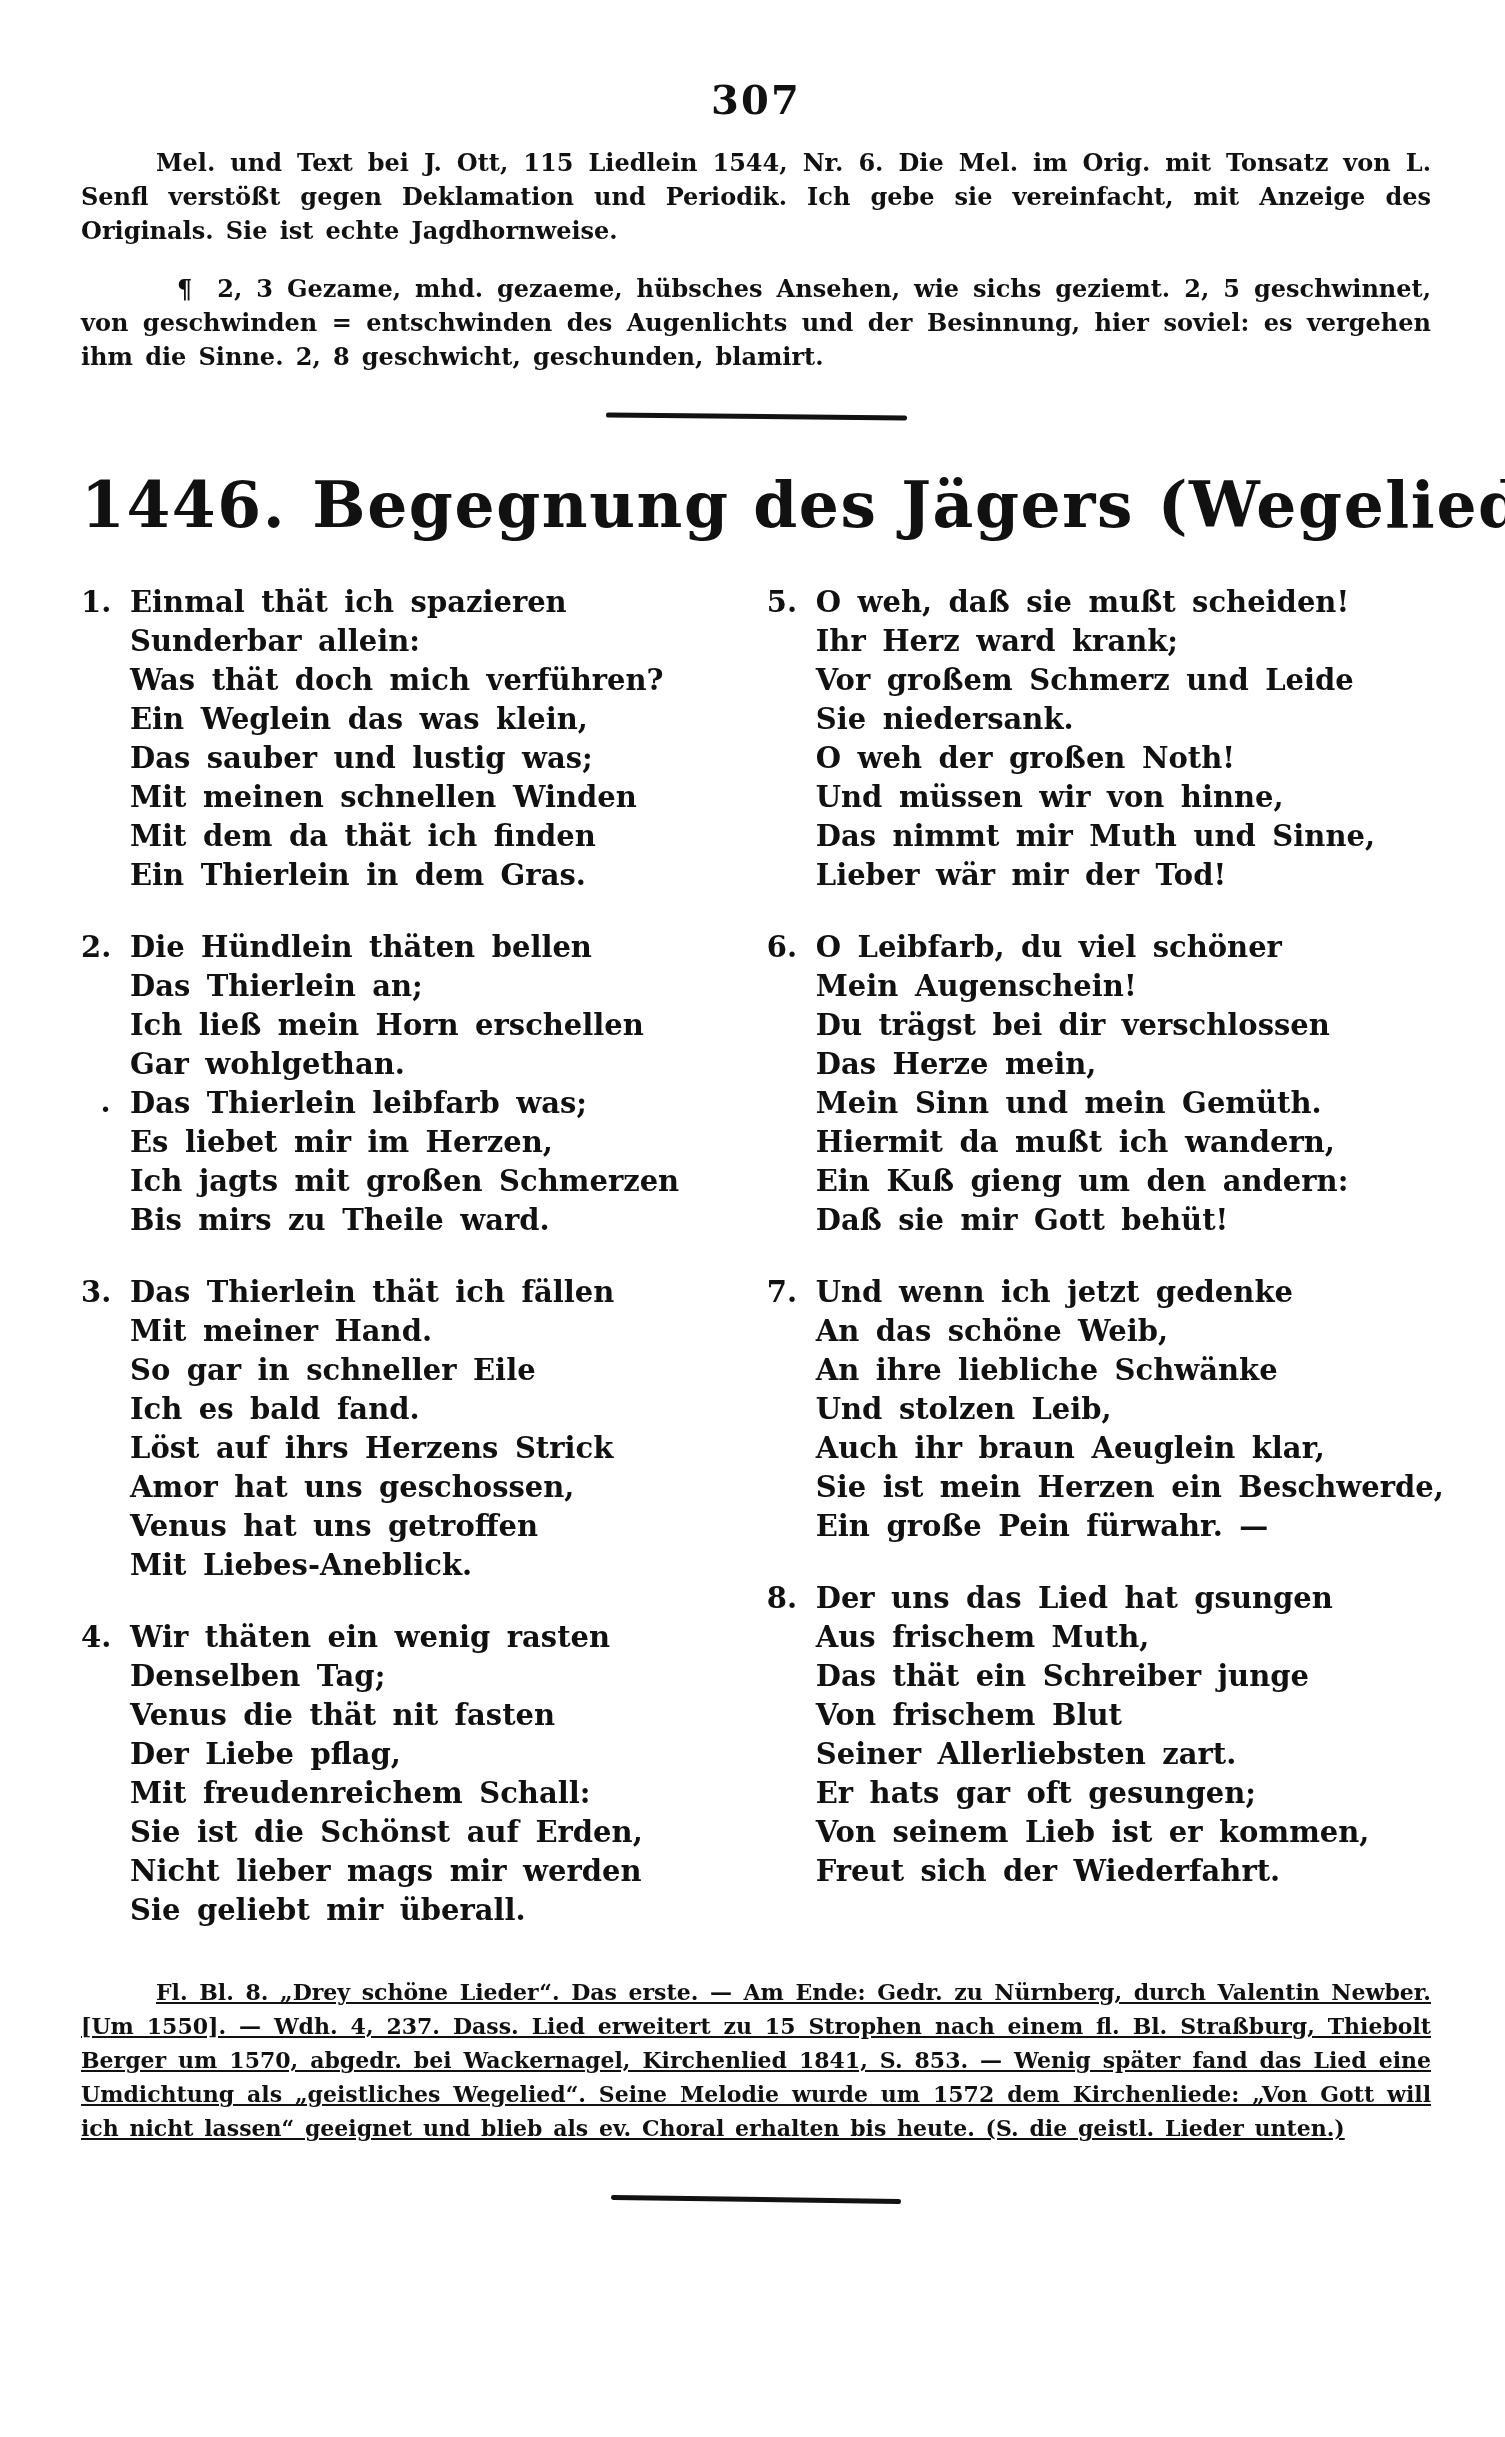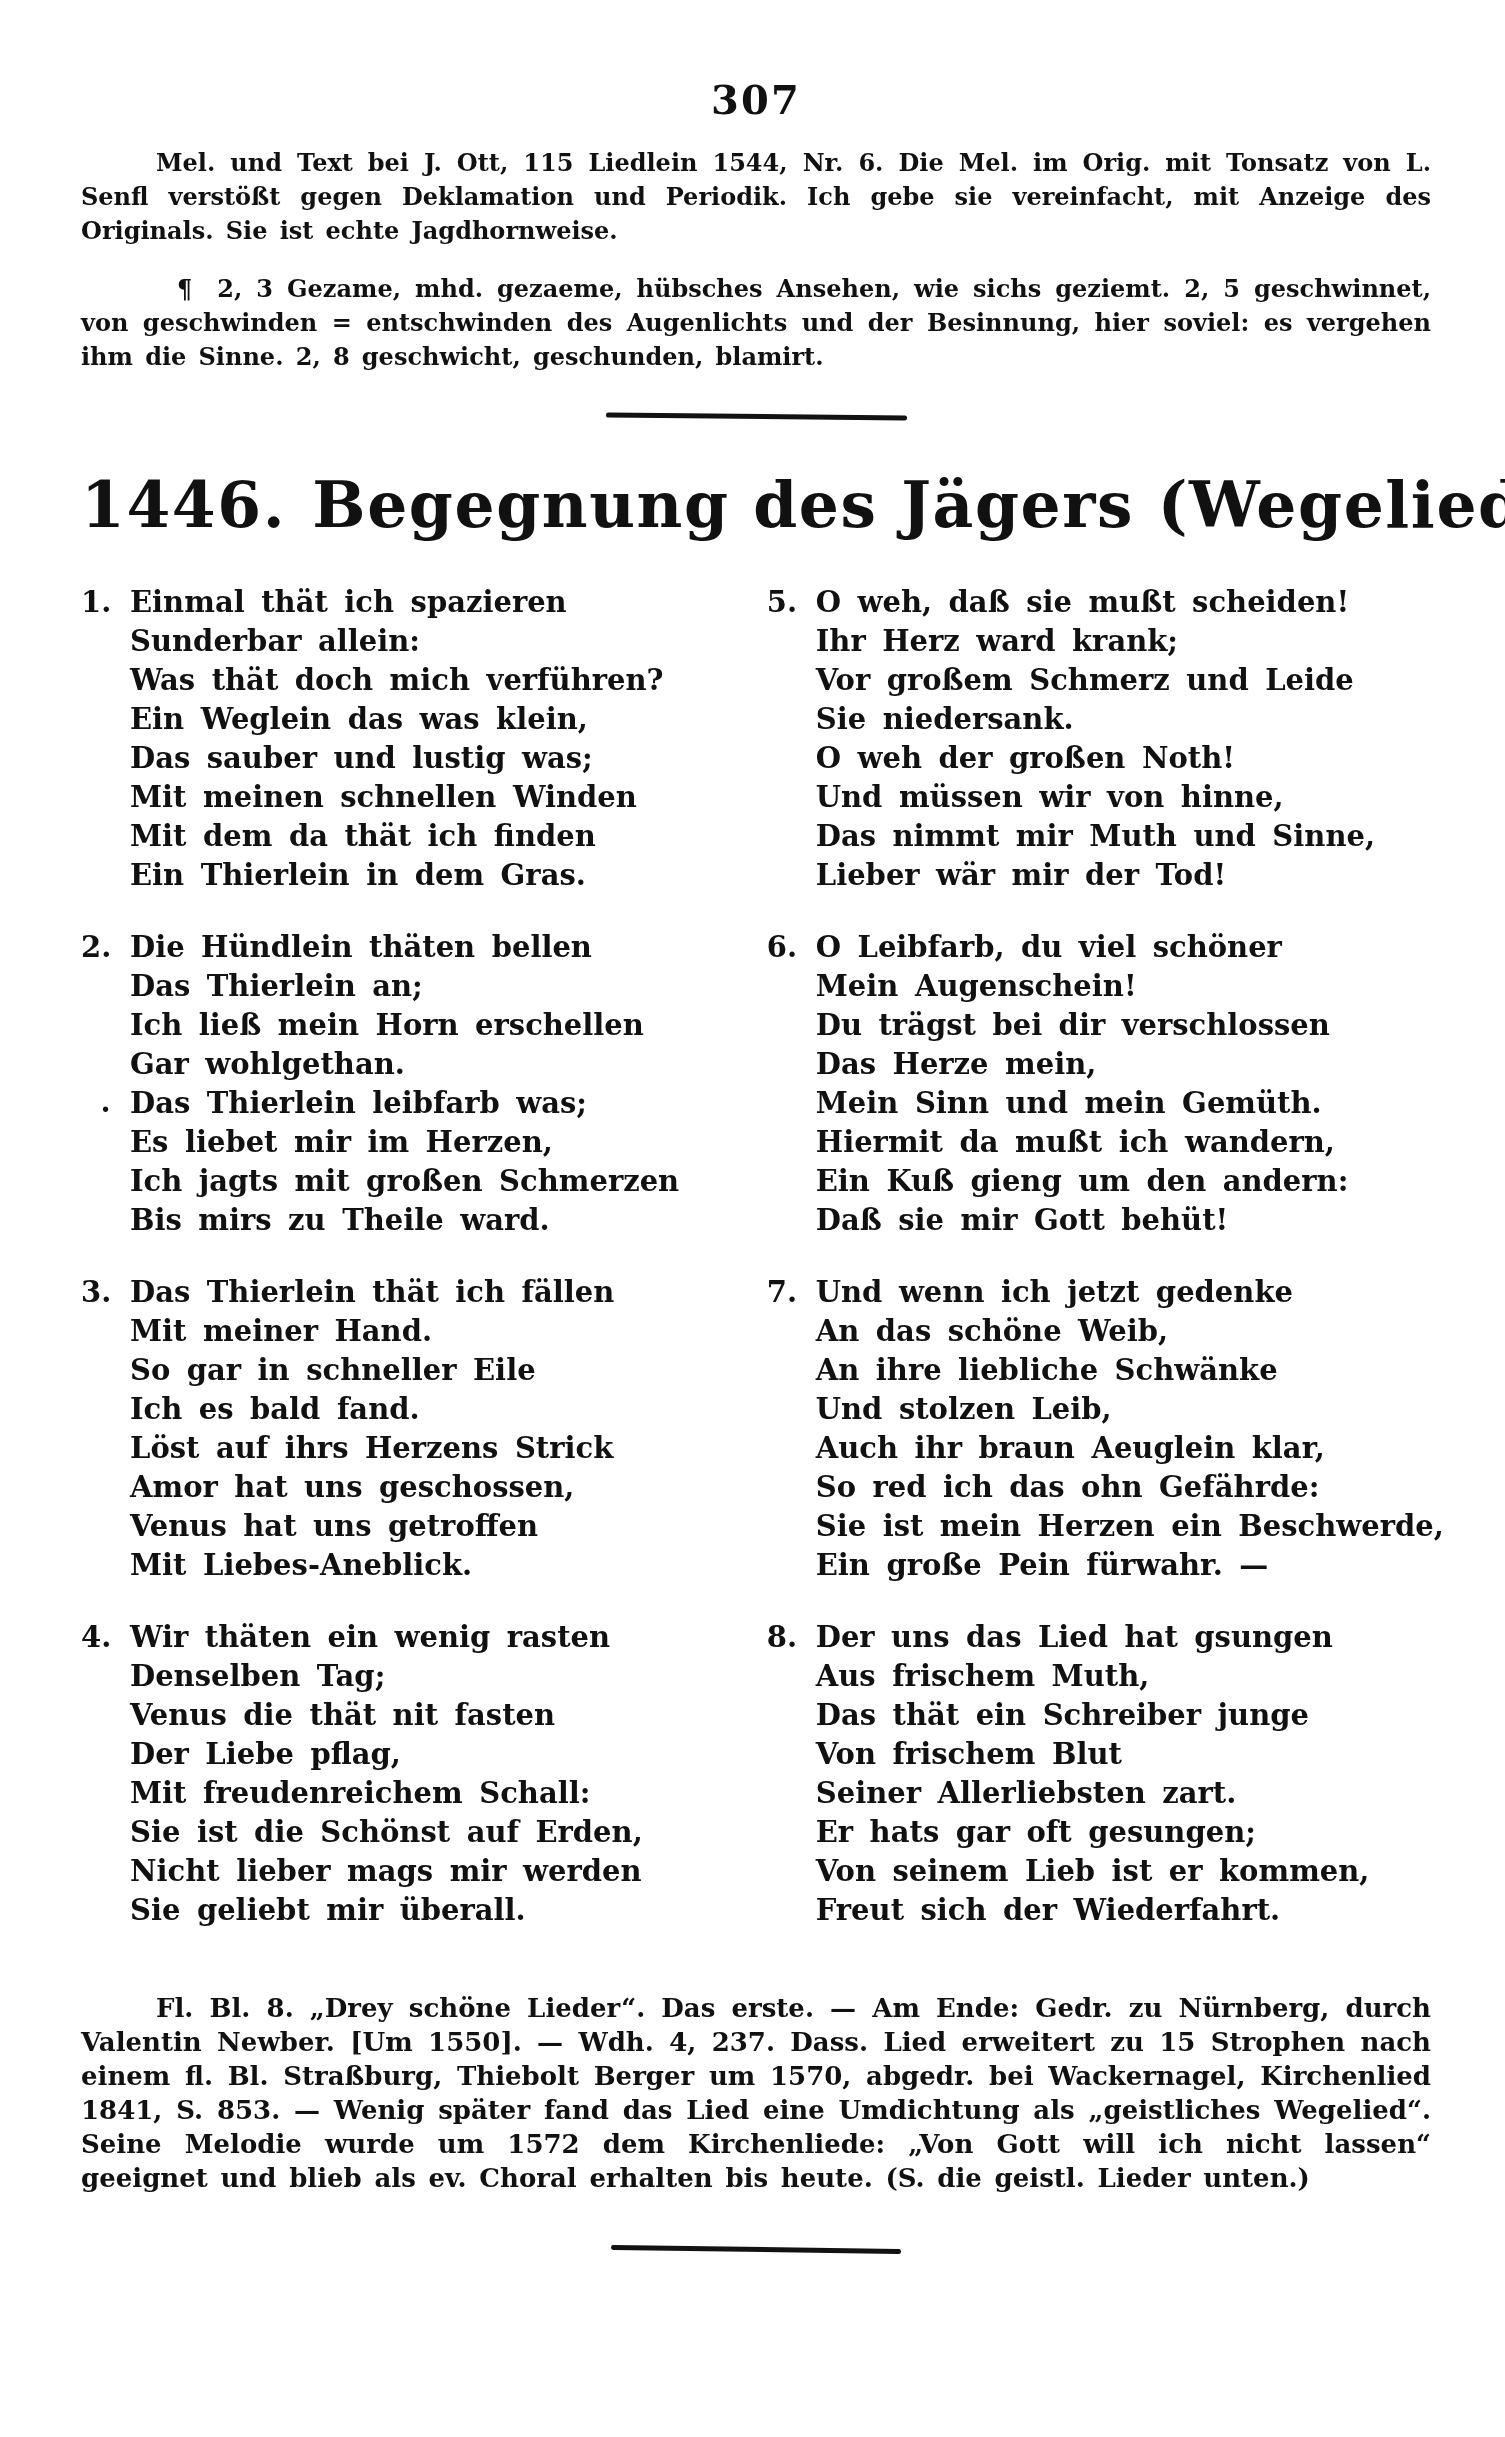--- a/index.html
+++ b/index.html
@@ -96,26 +96,27 @@
   }
   .gutter-mark {
     position: absolute;
     left: 19.4px;
     font-size: 29px;
   }
   .verse-line {
     white-space: nowrap;
   }
   .footnote {
-    margin-top: 28px;
-    font-size: 26px;
+    margin-top: 12px;
+    font-size: 22px;
     line-height: 34px;
     text-align: justify;
     text-indent: 75px;
     word-spacing: 0.14em;
+    text-decoration: underline;
   }
 </style>
 </head>
 <body>
 
 <div class="page">
 
   <div class="page-number">307</div>
 
   <p class="note source">Mel. und Text bei J. Ott, 115 Liedlein 1544, Nr. 6.   Die Mel. im Orig. mit Tonsatz von L. Senfl verstößt gegen Deklamation und Periodik.  Ich gebe sie vereinfacht, mit Anzeige des Originals.  Sie ist echte Jagdhornweise.</p>
@@ -197,21 +198,20 @@
           <div class="verse-line">Ein Kuß gieng um den andern:</div>
           <div class="verse-line">Daß sie mir Gott behüt!</div>
         </div>
         <div class="stanza">
           <span class="stanza-num">7.</span>
           <div class="verse-line">Und wenn ich jetzt gedenke</div>
           <div class="verse-line">An das schöne Weib,</div>
           <div class="verse-line">An ihre liebliche Schwänke</div>
           <div class="verse-line">Und stolzen Leib,</div>
           <div class="verse-line">Auch ihr braun Aeuglein klar,</div>
-          <div class="verse-line">So red ich das ohn Gefährde:</div>
           <div class="verse-line">Sie ist mein Herzen ein Beschwerde,</div>
           <div class="verse-line">Ein große Pein fürwahr. —</div>
         </div>
         <div class="stanza">
           <span class="stanza-num">8.</span>
           <div class="verse-line">Der uns das Lied hat gsungen</div>
           <div class="verse-line">Aus frischem Muth,</div>
           <div class="verse-line">Das thät ein Schreiber junge</div>
           <div class="verse-line">Von frischem Blut</div>
           <div class="verse-line">Seiner Allerliebsten zart.</div>

